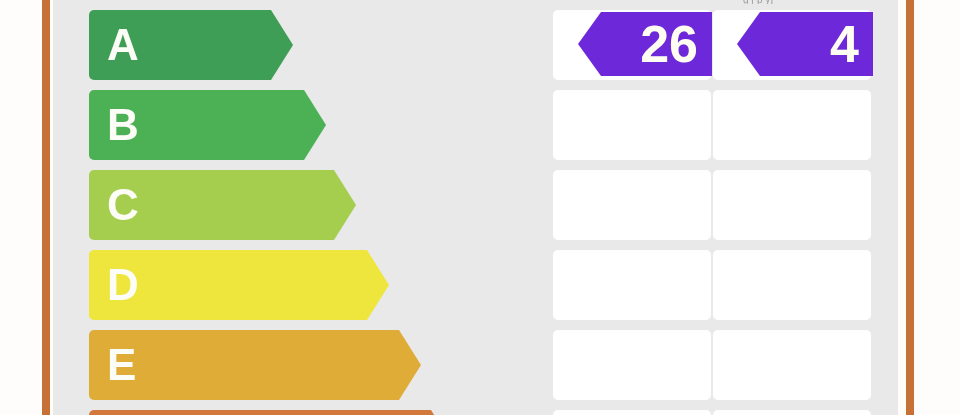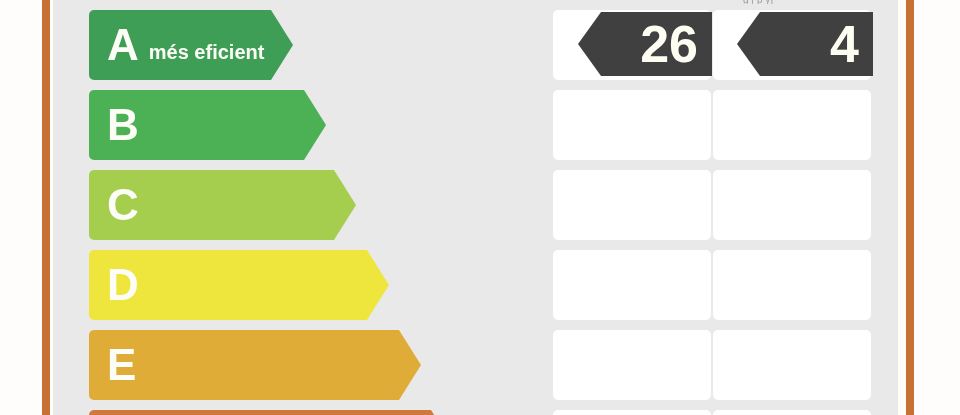--- a/index.html
+++ b/index.html
@@ -61,21 +61,21 @@
 
   
   .cell{
     position:absolute;top:0;height:70px;background:#ffffff;border-radius:5px;
   }
   .cell.c2{left:500px;width:158px;}
   .cell.c3{left:660px;width:158px;}
 
   
   .badge{
-    position:absolute;top:2px;height:64px;background:#404040;
+    position:absolute;top:2px;height:64px;background:#6d28d9;
     display:flex;align-items:center;justify-content:flex-end;
     clip-path:polygon(0% 50%, 23px 0%, 100% 0%, 100% 100%, 23px 100%);
   }
   .badge.c2{left:525px;width:134px;}
   .badge.c3{left:684px;width:136px;}
   .badge-value{
     color:#fdfdf2;font-size:52px;font-weight:bold;line-height:1;
     margin-right:14px;
     font-family:"Liberation Sans", sans-serif;
   }
@@ -110,21 +110,20 @@
     <div class="wm2">ia</div>
   </div>
 
   <div id="panel">
 
     <div id="header-sliver">g [ p     y]</div>
 
     <div class="row row-a">
       <div class="band w-a" style="background: rgb(63, 158, 85); width: 182px;">
         <span class="band-letter">A</span>
-        <span class="band-note">més eficient</span>
         <span class="tip" style="border-left-color: rgb(63, 158, 85);"></span>
       </div>
       <div class="cell c2"></div>
       <div class="cell c3"></div>
       <div class="badge c2">
         <span class="badge-value">26</span>
       </div>
       <div class="badge c3">
         <span class="badge-value">4</span>
       </div>

